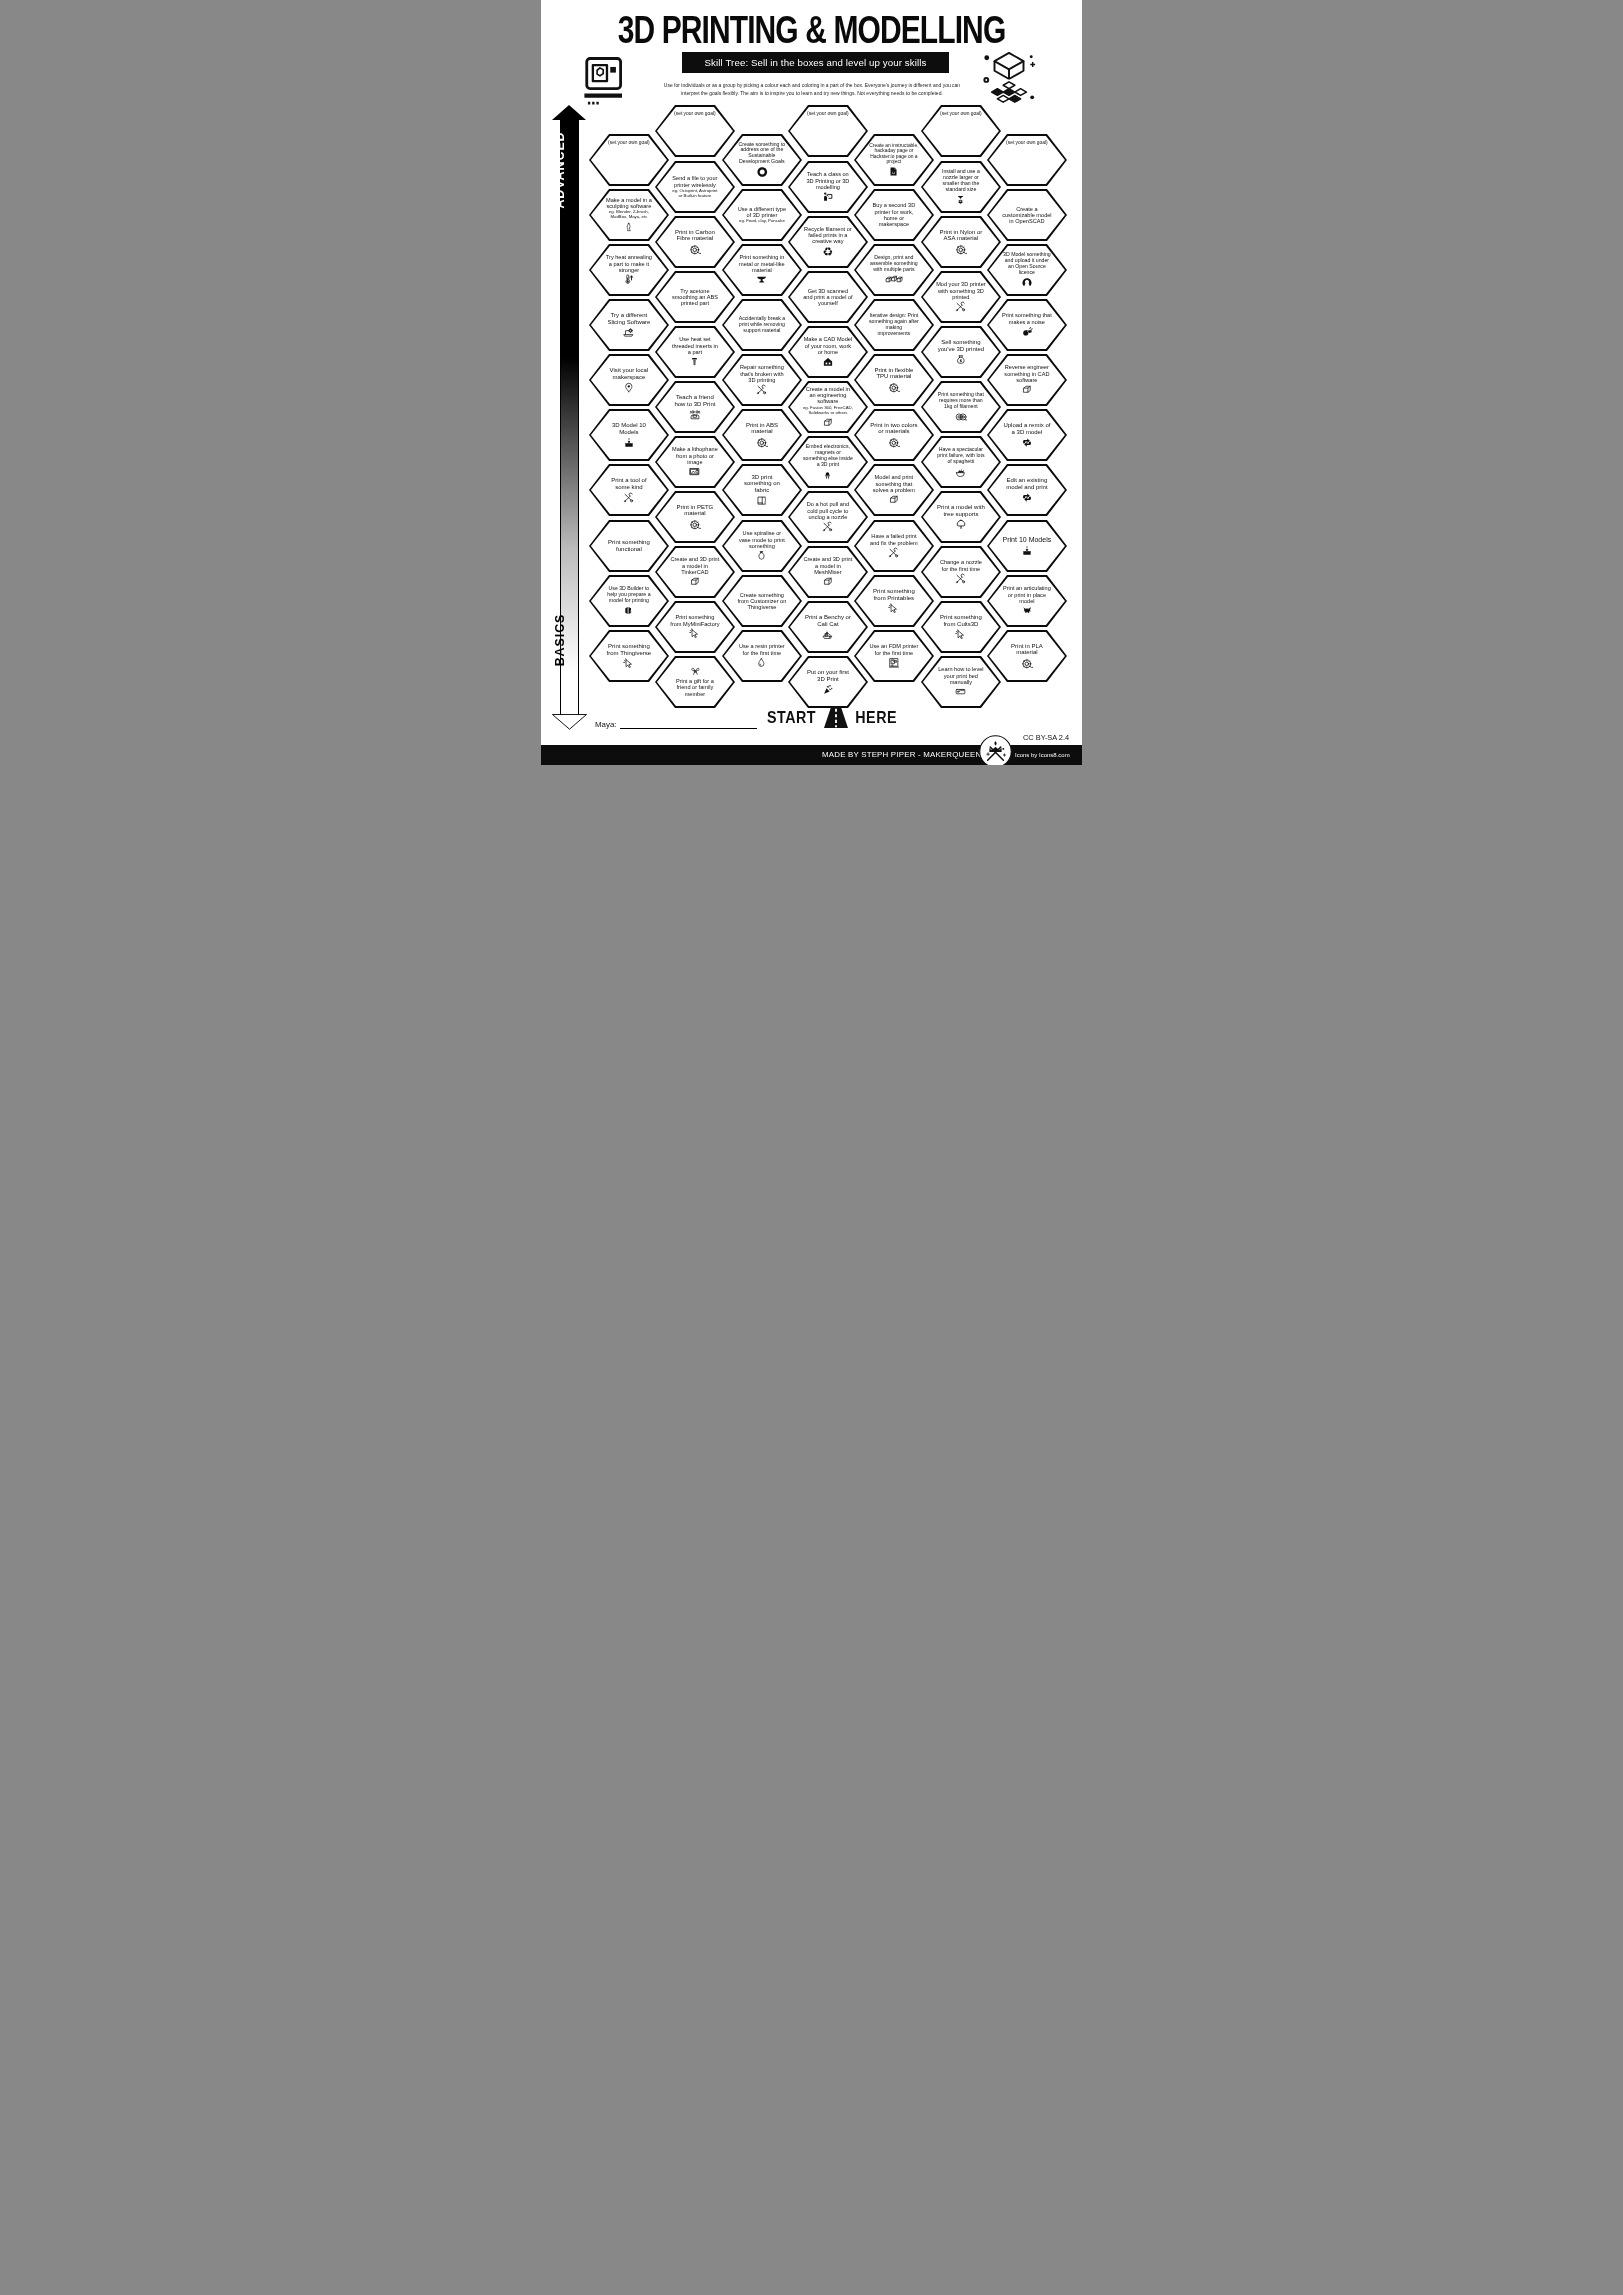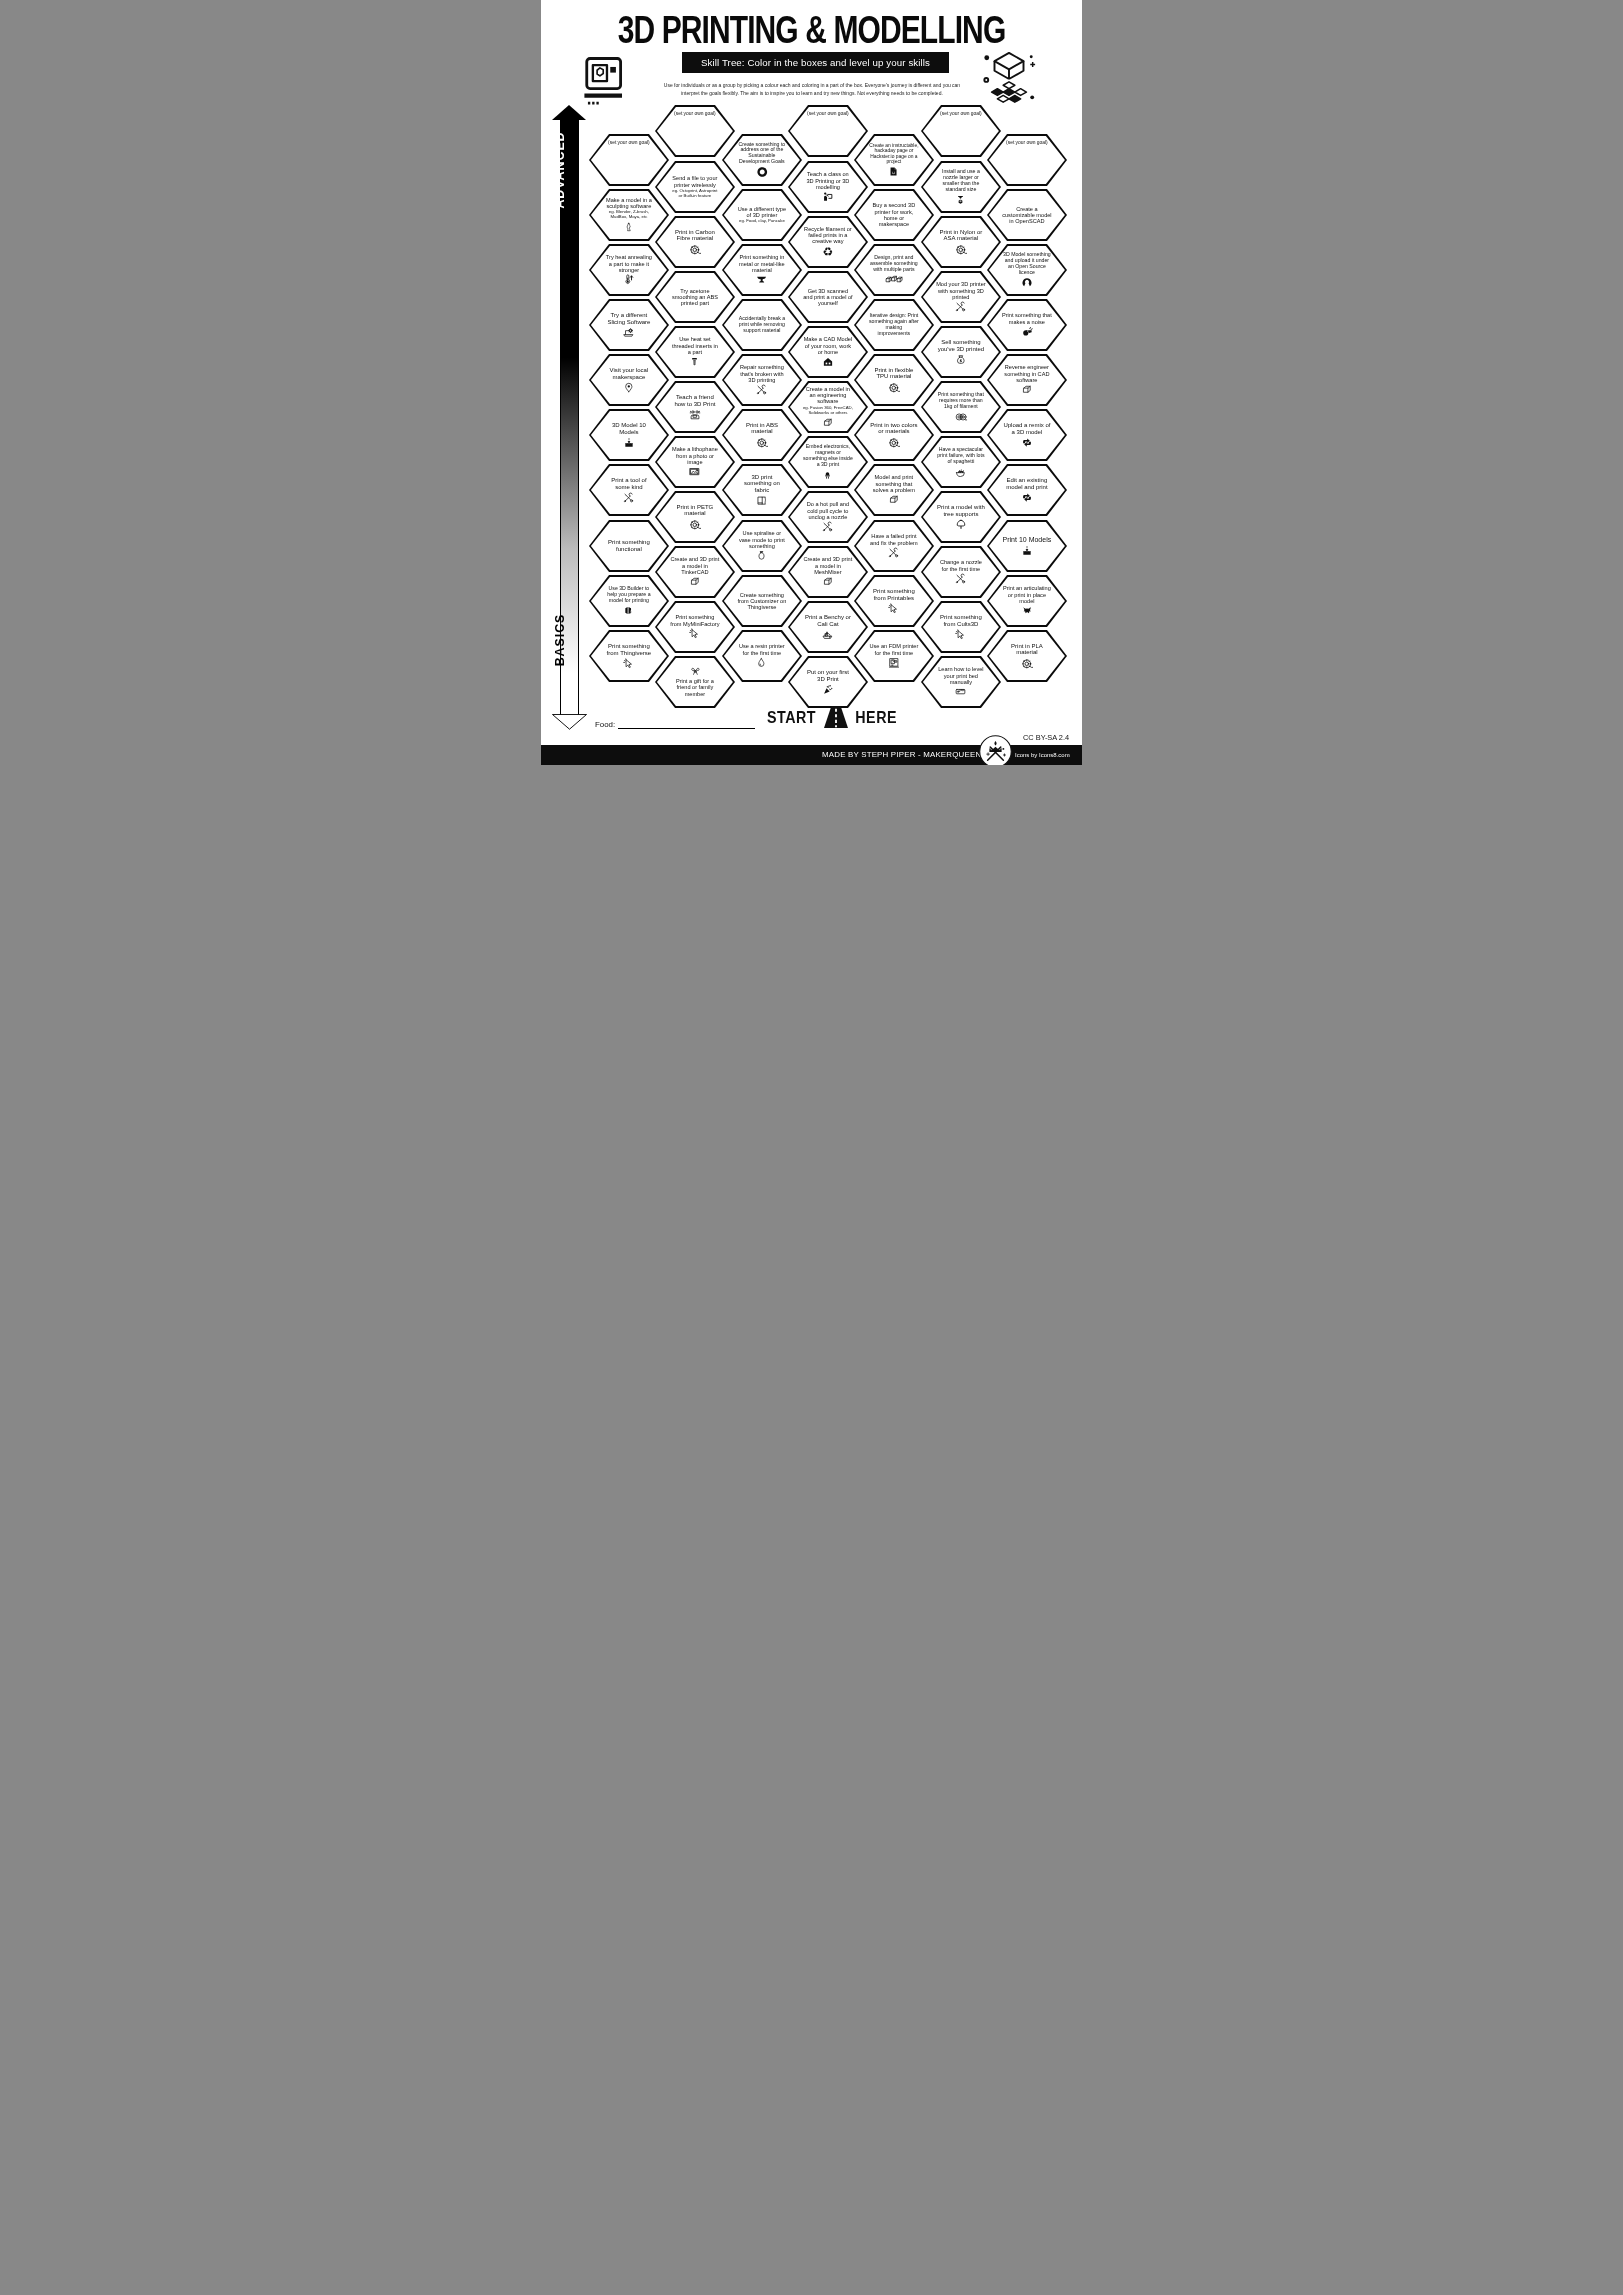--- a/index.html
+++ b/index.html
@@ -58,21 +58,21 @@
   #maker-logo{position:absolute;left:437px;top:734px;}
 </style>
 </head>
 <body>
 
 <div id="page">
 
   <div id="title">3D PRINTING &amp; MODELLING</div>
 
   <div id="subtitle-bar">
-    <span>Skill Tree:  Color in the boxes and level up your skills</span>
+    <span>Skill Tree:  Sell in the boxes and level up your skills</span>
   </div>
 
   <div id="description">
     <div>Use for individuals or as a group by picking a colour each and coloring in a part of the box.  Everyone's journey is different and you can</div>
     <div>interpret the goals flexibly.  The aim is to inspire you to learn and try new things. Not everything needs to be completed.</div>
   </div>
 
   <div class="corner-icon" id="printer-logo">
     <svg width="47" height="52" viewBox="0 0 100 110" fill="none" stroke="#111" stroke-width="6" stroke-linejoin="round">
       <rect x="8" y="5" width="72" height="64" rx="7"></rect>
@@ -836,21 +836,21 @@
     <span style="line-height:0">
       <svg width="30" height="24" viewBox="0 0 28 26">
         <path d="M9 1 h10 L27 25 H1 Z" fill="#111"></path>
         <path d="M14 4 v20" stroke="#fff" stroke-width="2" stroke-dasharray="3.4 2.6"></path>
       </svg>
     </span>
     <span class="start-word">HERE</span>
   </div>
 
   <div id="name-row">
-    <span id="name-label">Food:</span>
+    <span id="name-label">Maya:</span>
     <input id="name-input" value="" style="">
   </div>
 
   <div id="footer-bar"></div>
   <div id="footer-credit">MADE BY STEPH PIPER  -  MAKERQUEEN AU</div>
   <div id="license-label">CC BY-SA 2.4</div>
   <div id="icons-credit">Icons by Icons8.com</div>
 
   <div id="maker-logo">
     <svg width="35" height="35" viewBox="0 0 80 80" fill="none" stroke="#111" stroke-width="2.4" stroke-linejoin="round" stroke-linecap="round">

